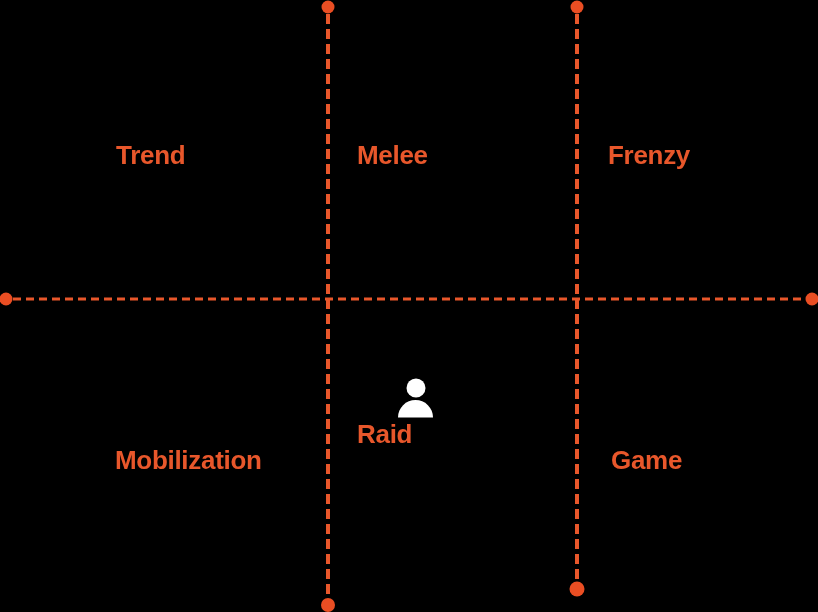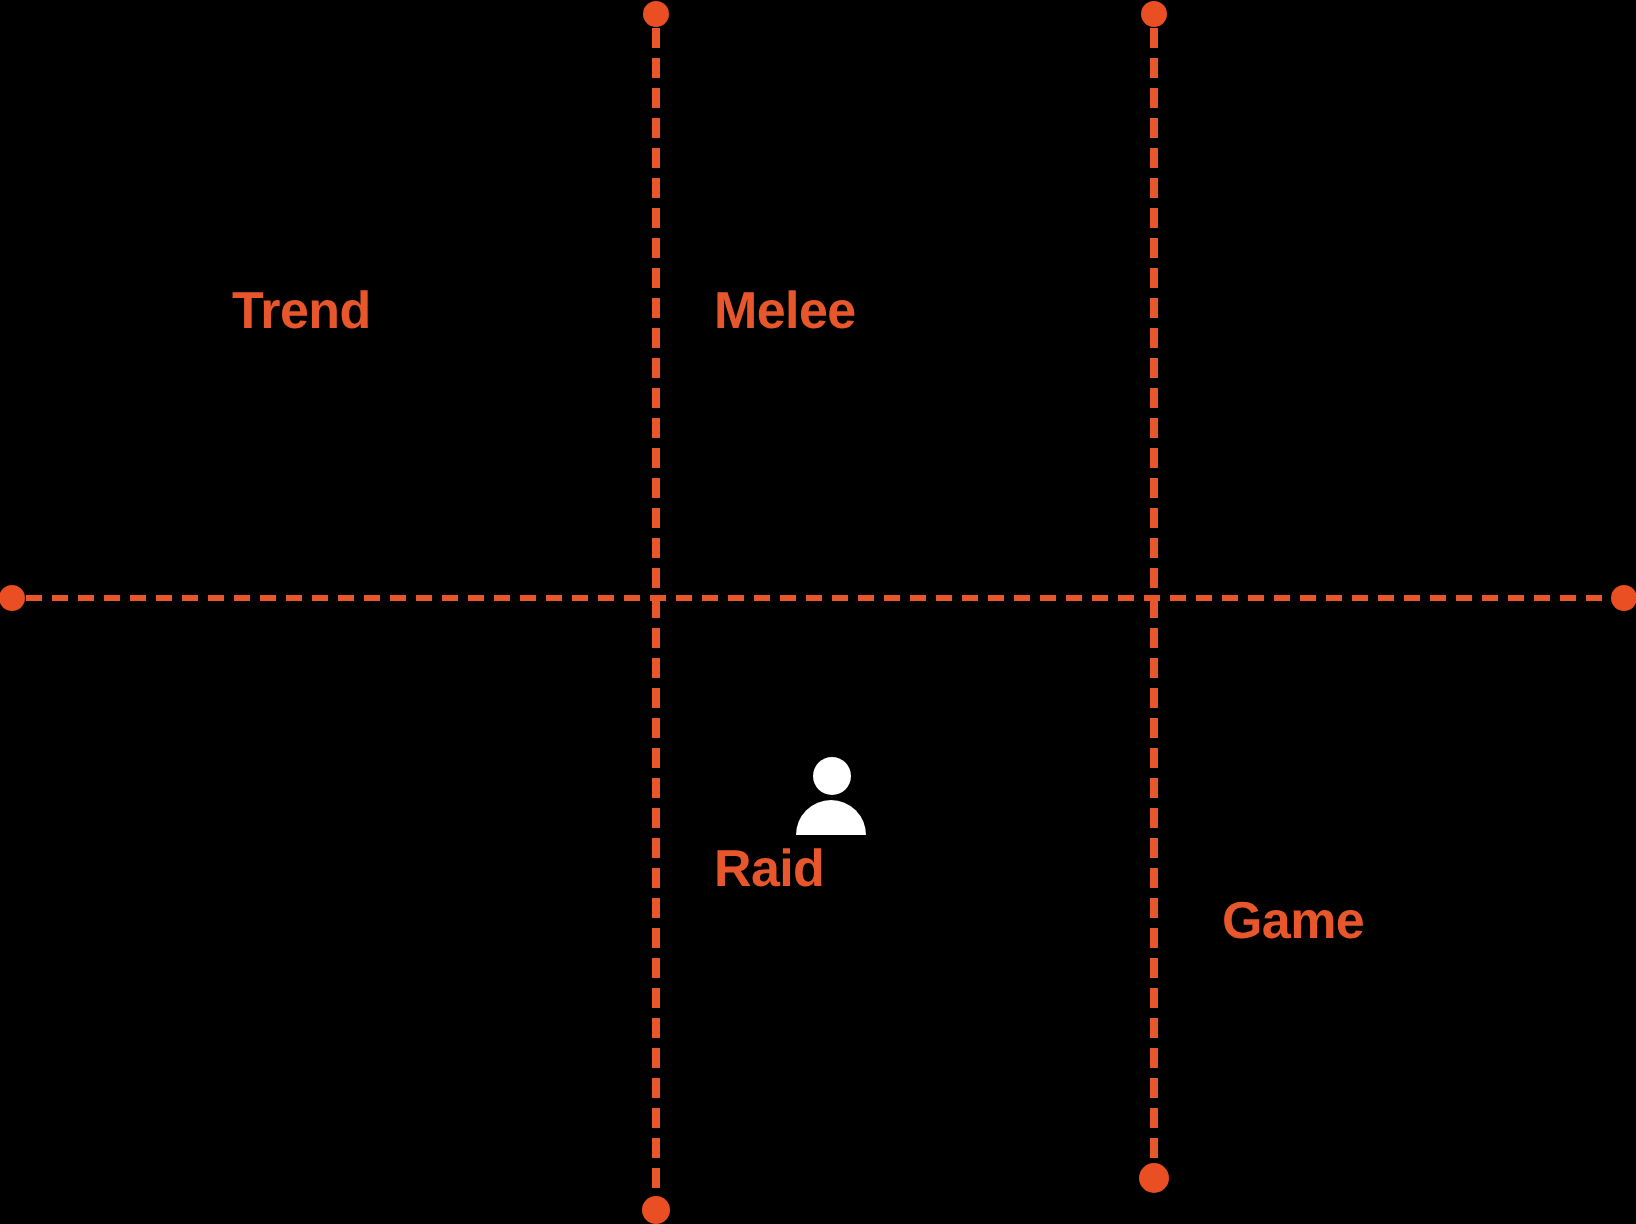--- a/index.html
+++ b/index.html
@@ -58,16 +58,18 @@
     <circle class="dot" cx="577" cy="589" r="7.5"></circle>
 
     <g>
       <circle class="person" cx="416" cy="388" r="9.5"></circle>
       <path class="person" d="M 398 417.5 a 17.5 17.5 0 0 1 35 0 z"></path>
     </g>
   </svg>
 
   <span class="lbl lbl-trend">Trend</span>
   <span class="lbl lbl-game">Melee</span>
+  <span class="lbl lbl-frenzy">Frenzy</span>
+  <span class="lbl lbl-mobilization">Mobilization</span>
   <span class="lbl lbl-raid">Raid</span>
   <span class="lbl lbl-melee">Game</span>
 
 </div>
 
 </body></html>

